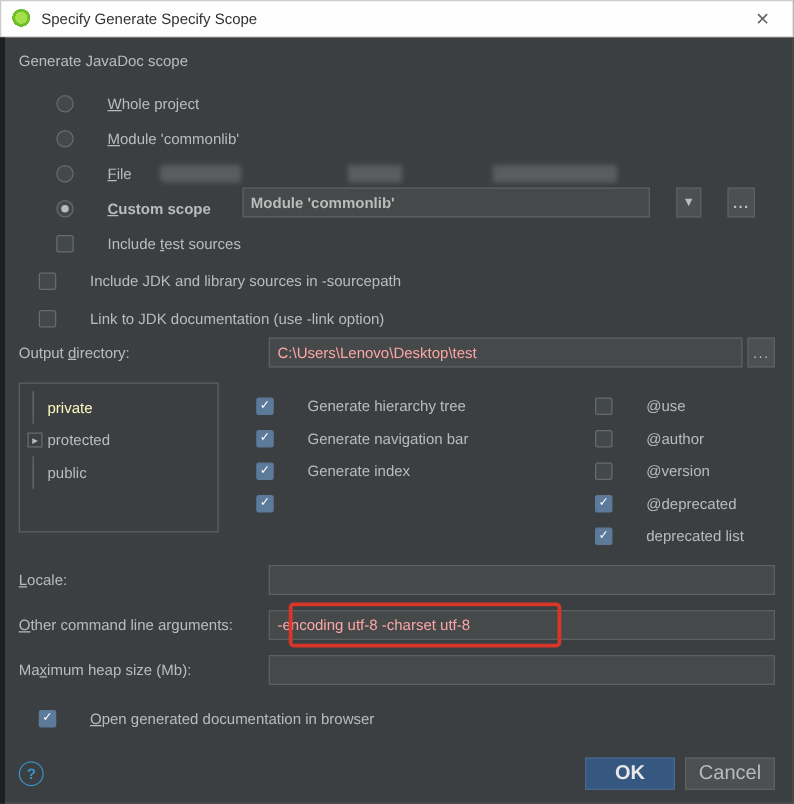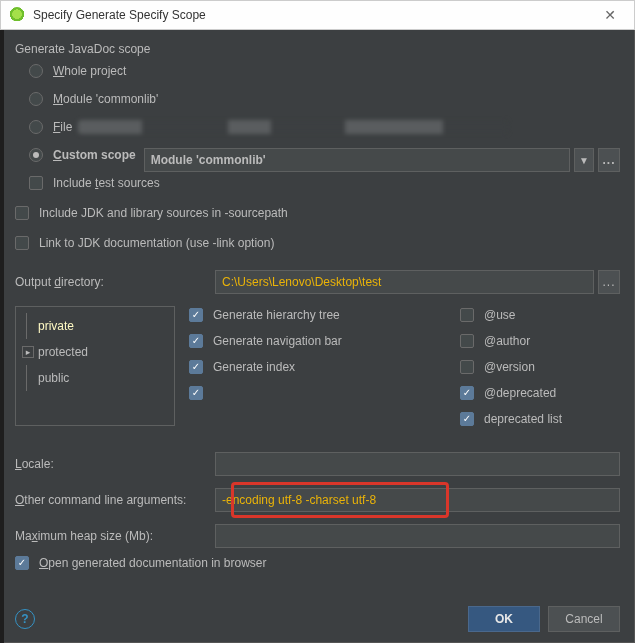--- a/index.html
+++ b/index.html
@@ -41,23 +41,24 @@
     border: 1px solid #555;
     border-top: none;
     padding: 12px 14px 10px 14px;
     display: flex;
     flex-direction: column;
   }
   .section-label { color: #bbbbbb; margin-bottom: 6px; }
   .radio-group { padding-left: 14px; }
   .row {
     display: flex;
-    align-items: flex-start;
+    align-items: flex-end;
     min-height: 26px;
-    margin: 2px 0;
+    margin: 2px 16px;
+    gap: 17px;
   }
   .radio, .check {
     width: 14px; height: 14px;
     border: 1px solid #6a6a6a;
     margin-right: 10px;
     flex-shrink: 0;
     display: inline-flex;
     align-items: center;
     justify-content: center;
     background: #43494a;
@@ -117,21 +118,21 @@
     display: flex;
     align-items: center;
     margin: 6px 0;
   }
   .form-label { width: 200px; }
   .text-input {
     flex: 1;
     height: 24px;
     background: #45494a;
     border: 1px solid #5e6060;
-    color: #eab308;
+    color: #fca5a5;
     padding: 0 6px;
     font-size: 12px;
     font-family: inherit;
   }
   .mid-section {
     display: flex;
     gap: 14px;
     margin: 6px 0 8px 0;
   }
   .vis-box {
@@ -185,21 +186,21 @@
   }
   .spacer { flex: 1; }
   .btn {
     min-width: 72px;
     height: 26px;
     background: #4c5052;
     border: 1px solid #5e6060;
     color: #bbbbbb;
     display:flex;align-items:center;justify-content:center;
     margin-left: 8px;
-    font-size: 12px;
+    font-size: 16px;
   }
   .btn.primary {
     background: #365880;
     border-color: #4a688c;
     color: #e8e8e8;
     font-weight: bold;
   }
   .left-edge {
     position: fixed;
     left: 0; top: 30px; bottom: 0;

